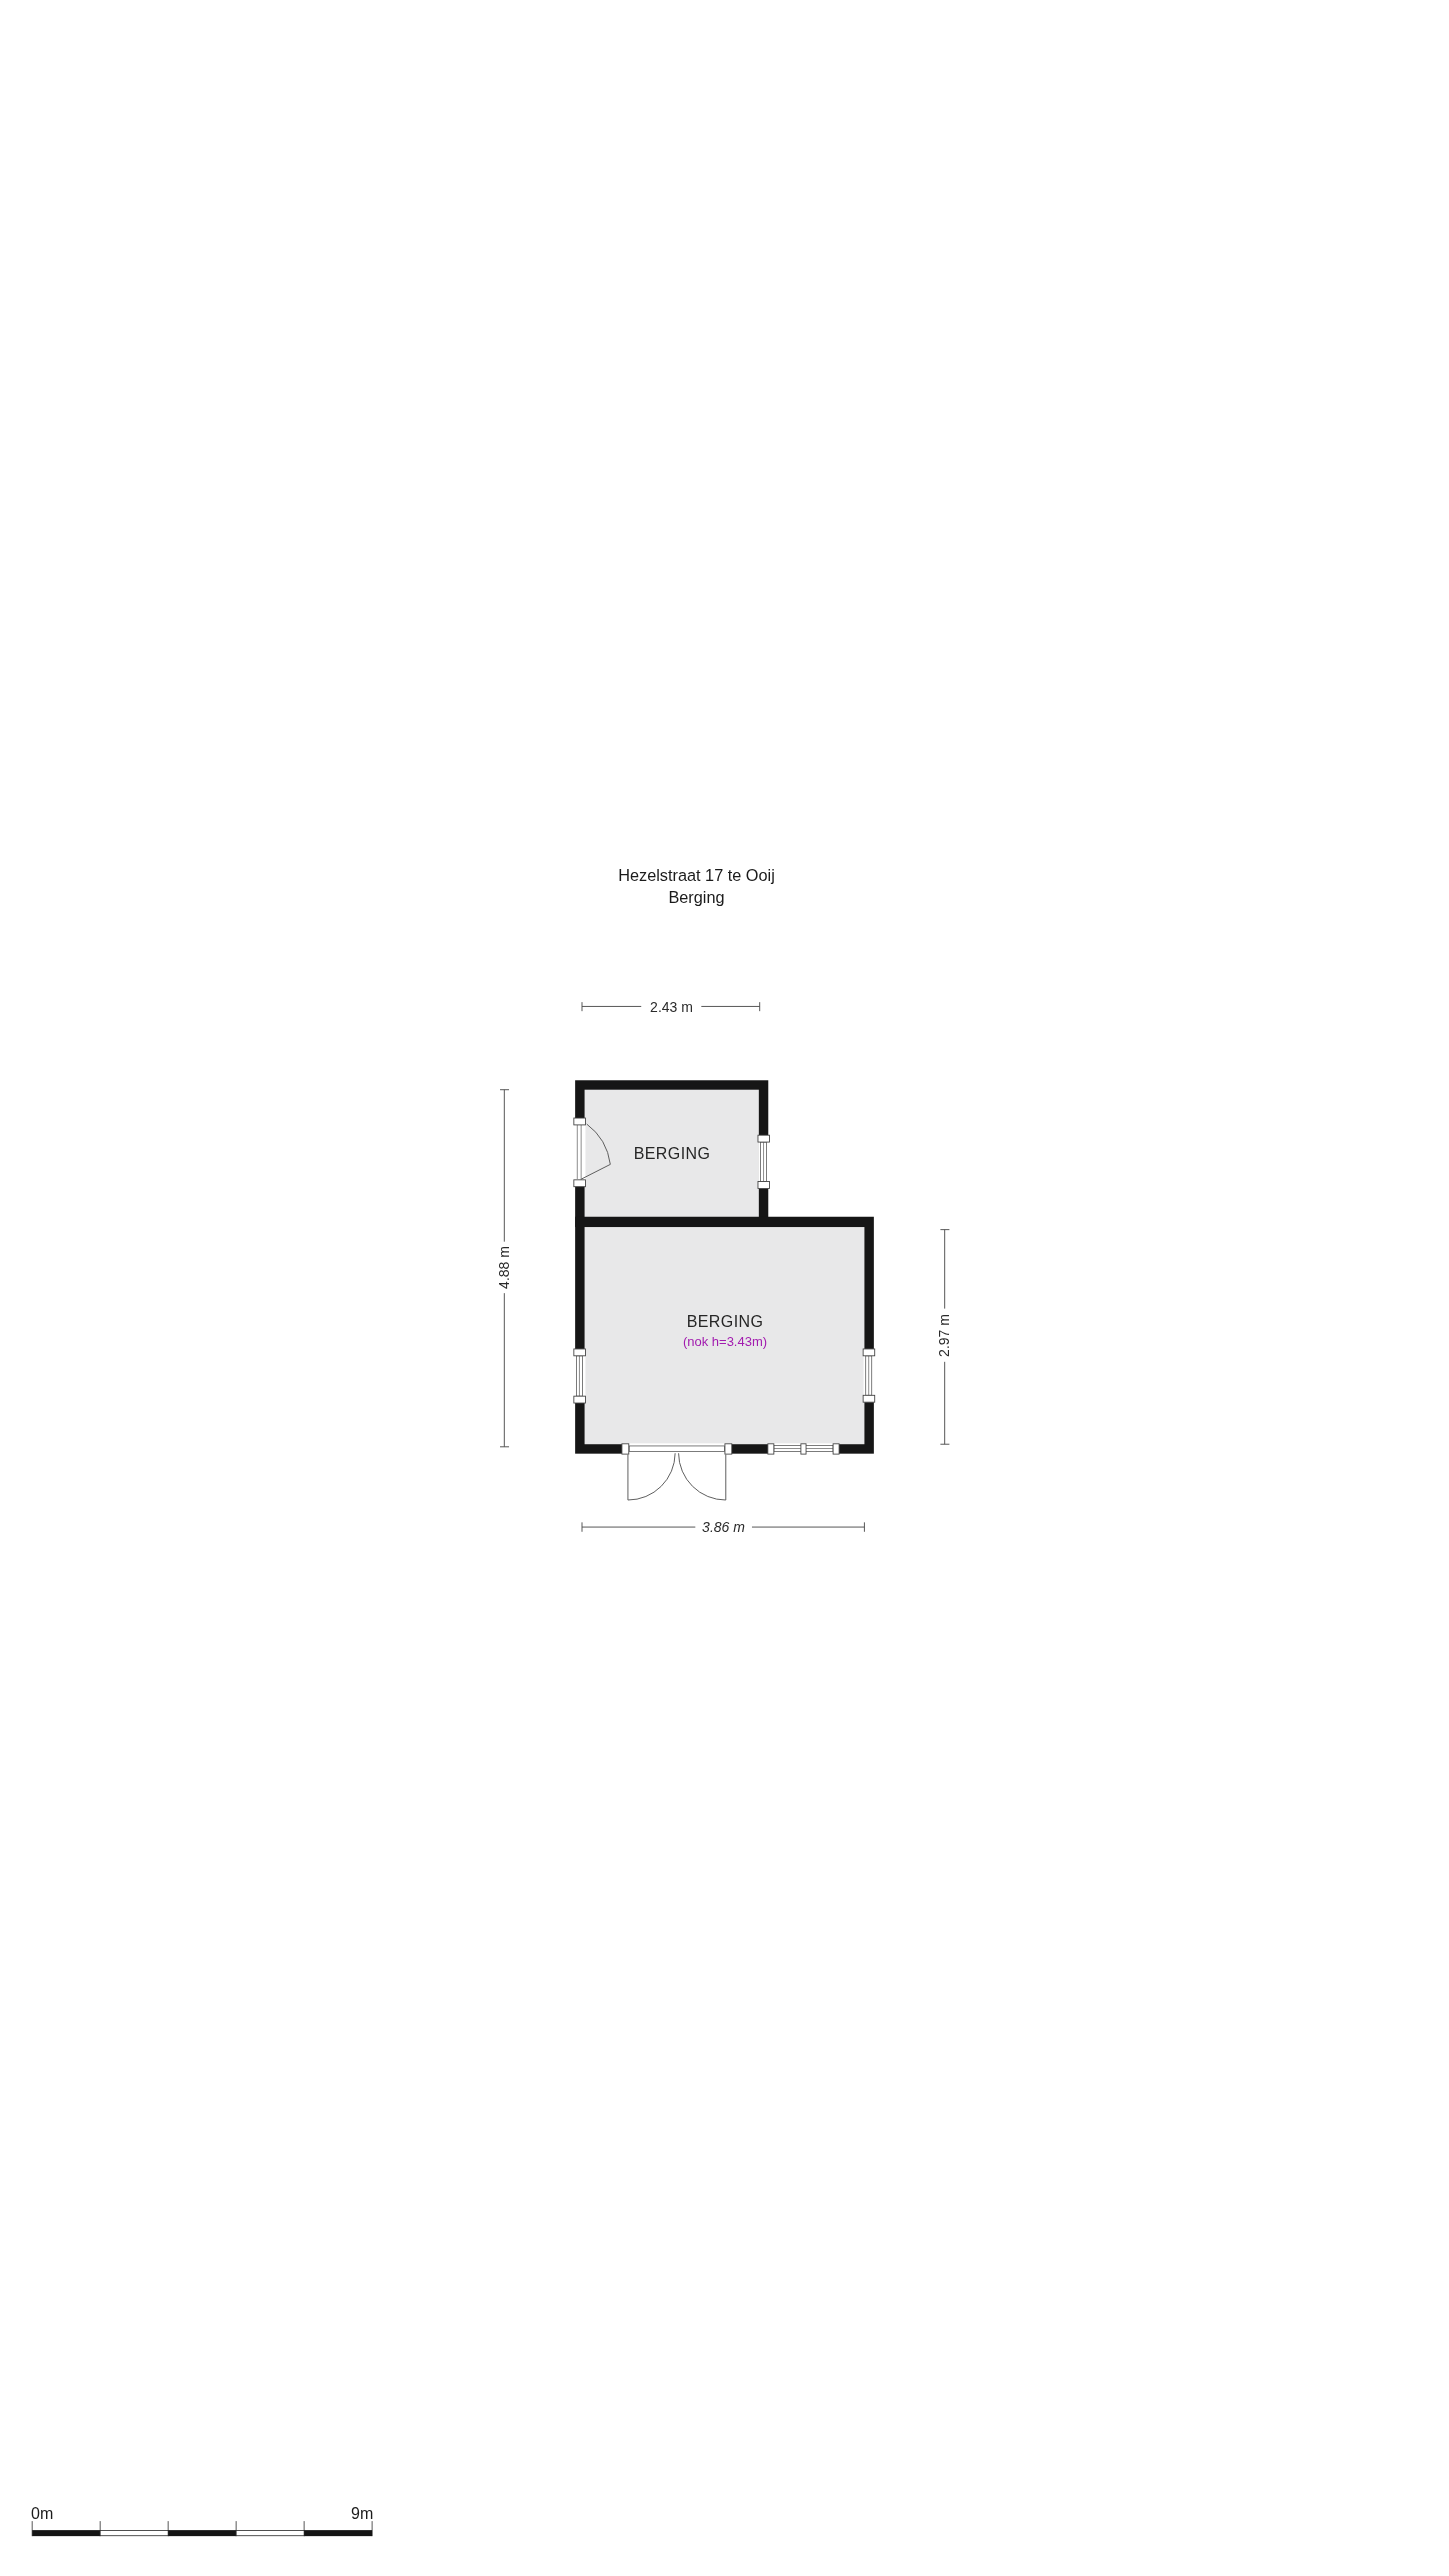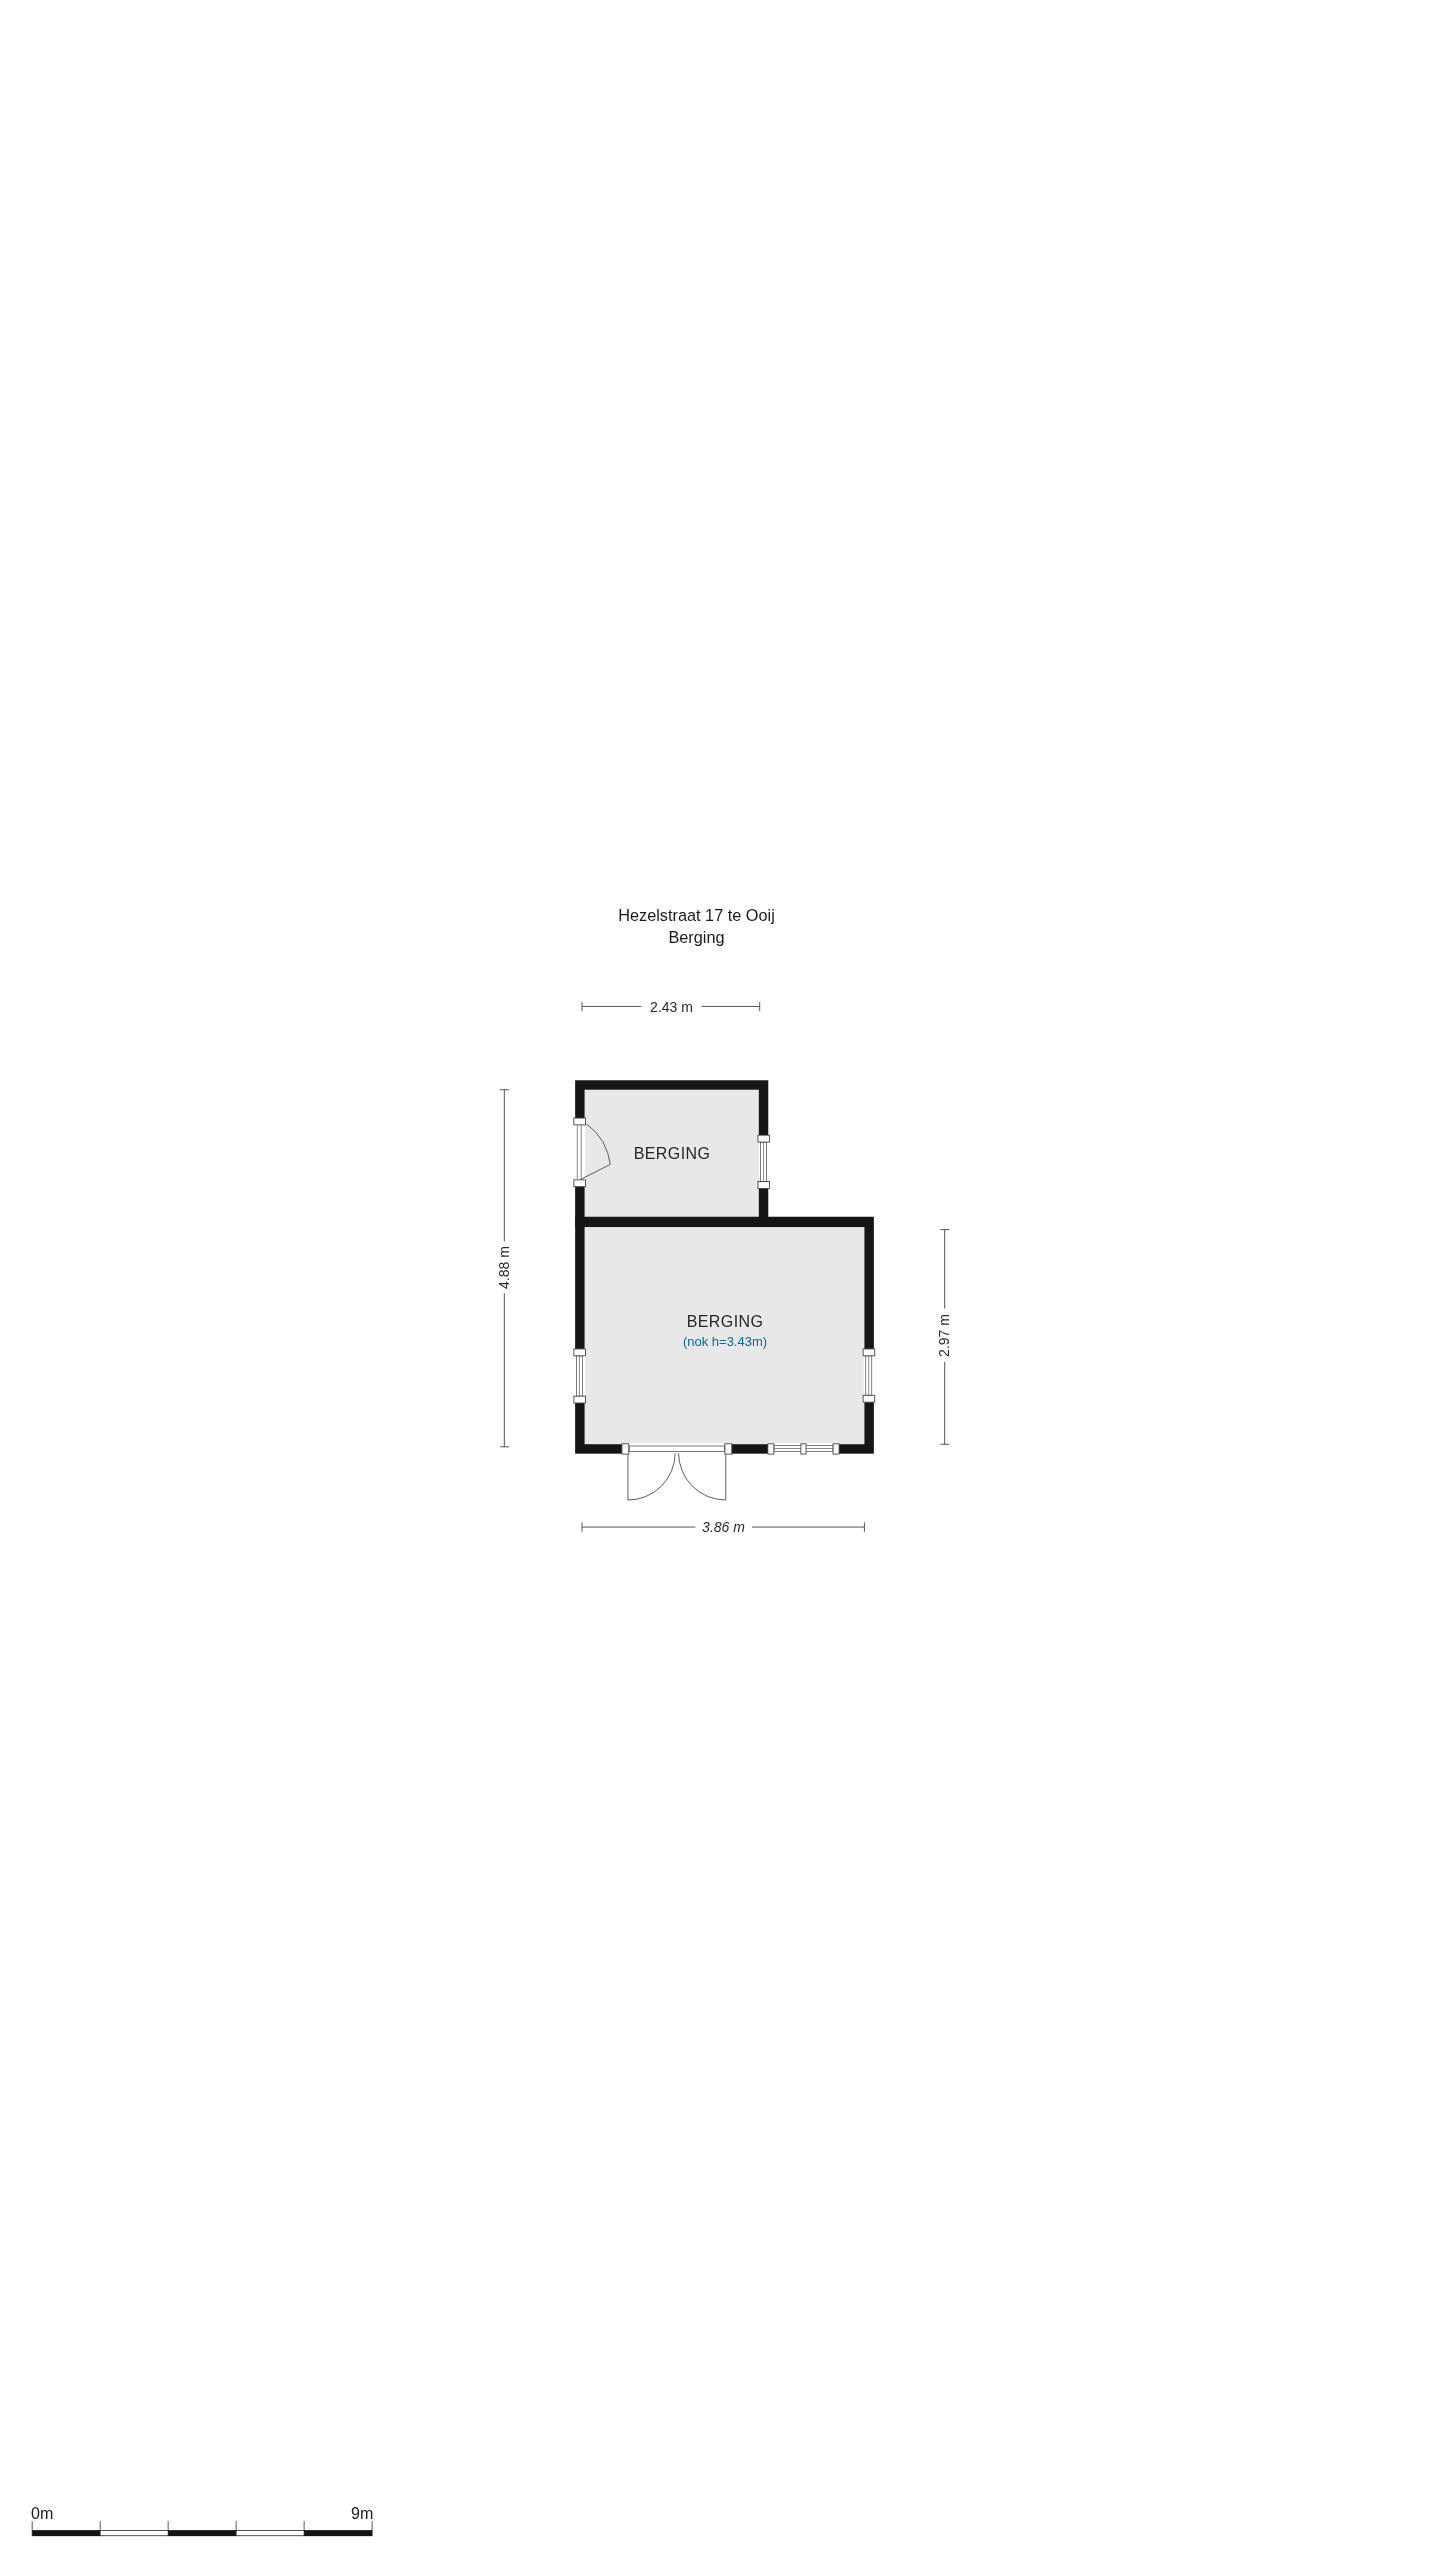--- a/index.html
+++ b/index.html
@@ -10,21 +10,21 @@
   .opening{fill:#ffffff;}
   .jamb{fill:#ffffff;stroke:#3d3d3d;stroke-width:1;}
   .thin{stroke:#6a6a6a;stroke-width:0.9;fill:none;}
   .glaz{fill:#ffffff;stroke:#555555;stroke-width:0.9;}
   .door{stroke:#555555;stroke-width:1.1;fill:none;}
   .dim{stroke:#4d4d4d;stroke-width:1.1;}
   .sb-black{fill:#141414;}
   .sb-white{fill:#ffffff;stroke:#333333;stroke-width:1;}
   .title{width:429px;text-align:center;font-size:16.3px;line-height:22px;color:#1b1b1b;}
   .room-label{text-align:center;font-size:16px;letter-spacing:0.4px;color:#262626;white-space:nowrap;}
-  .room-note{text-align:center;font-size:13px;color:#0369a1;white-space:nowrap;}
+  .room-note{text-align:center;font-size:13px;color:#a21caf;white-space:nowrap;}
   .dim-label{width:103px;text-align:center;font-size:14px;line-height:16.3px;color:#2a2a2a;white-space:nowrap;}
   .rot{transform:rotate(-90deg);transform-origin:center center;height:17px;line-height:17px;}
   .footer{width:515px;text-align:center;font-size:11px;line-height:15px;color:#1e1e1e;}
   .scale-label{font-size:16px;color:#1c1c1c;line-height:12px;}
 </style>
 </head>
 <body>
 
 <div id="page">
 
@@ -124,21 +124,21 @@
       <line class="dim" x1="354.3" y1="2936.5" x2="354.3" y2="2954"></line>
       <line class="dim" x1="433.5" y1="2936.5" x2="433.5" y2="2954"></line>
       <rect class="sb-black" x="37.5" y="2947" width="79.2" height="7"></rect>
       <rect class="sb-white" x="116.7" y="2947.5" width="79.2" height="6"></rect>
       <rect class="sb-black" x="195.9" y="2947" width="79.2" height="7"></rect>
       <rect class="sb-white" x="275.1" y="2947.5" width="79.2" height="6"></rect>
       <rect class="sb-black" x="354.3" y="2947" width="79.2" height="7"></rect>
     </g>
   </svg>
 
-  <div class="abs title" style="left:482px;top:904px;">
+  <div class="abs title" style="left:482px;top:864px;">
     <div>Hezelstraat 17 te Ooij</div>
     <div>Berging</div>
   </div>
 
   <div class="abs dim-label" style="left:620px;top:999px;">2.43 m</div>
 
   <div class="abs room-label" style="left:586px;top:1145px;width:172px;">BERGING</div>
 
   <div class="abs room-label" style="left:596px;top:1313px;width:258px;">BERGING</div>
   <div class="abs room-note" style="left:596px;top:1334px;width:258px;">(nok h=3.43m)</div>

